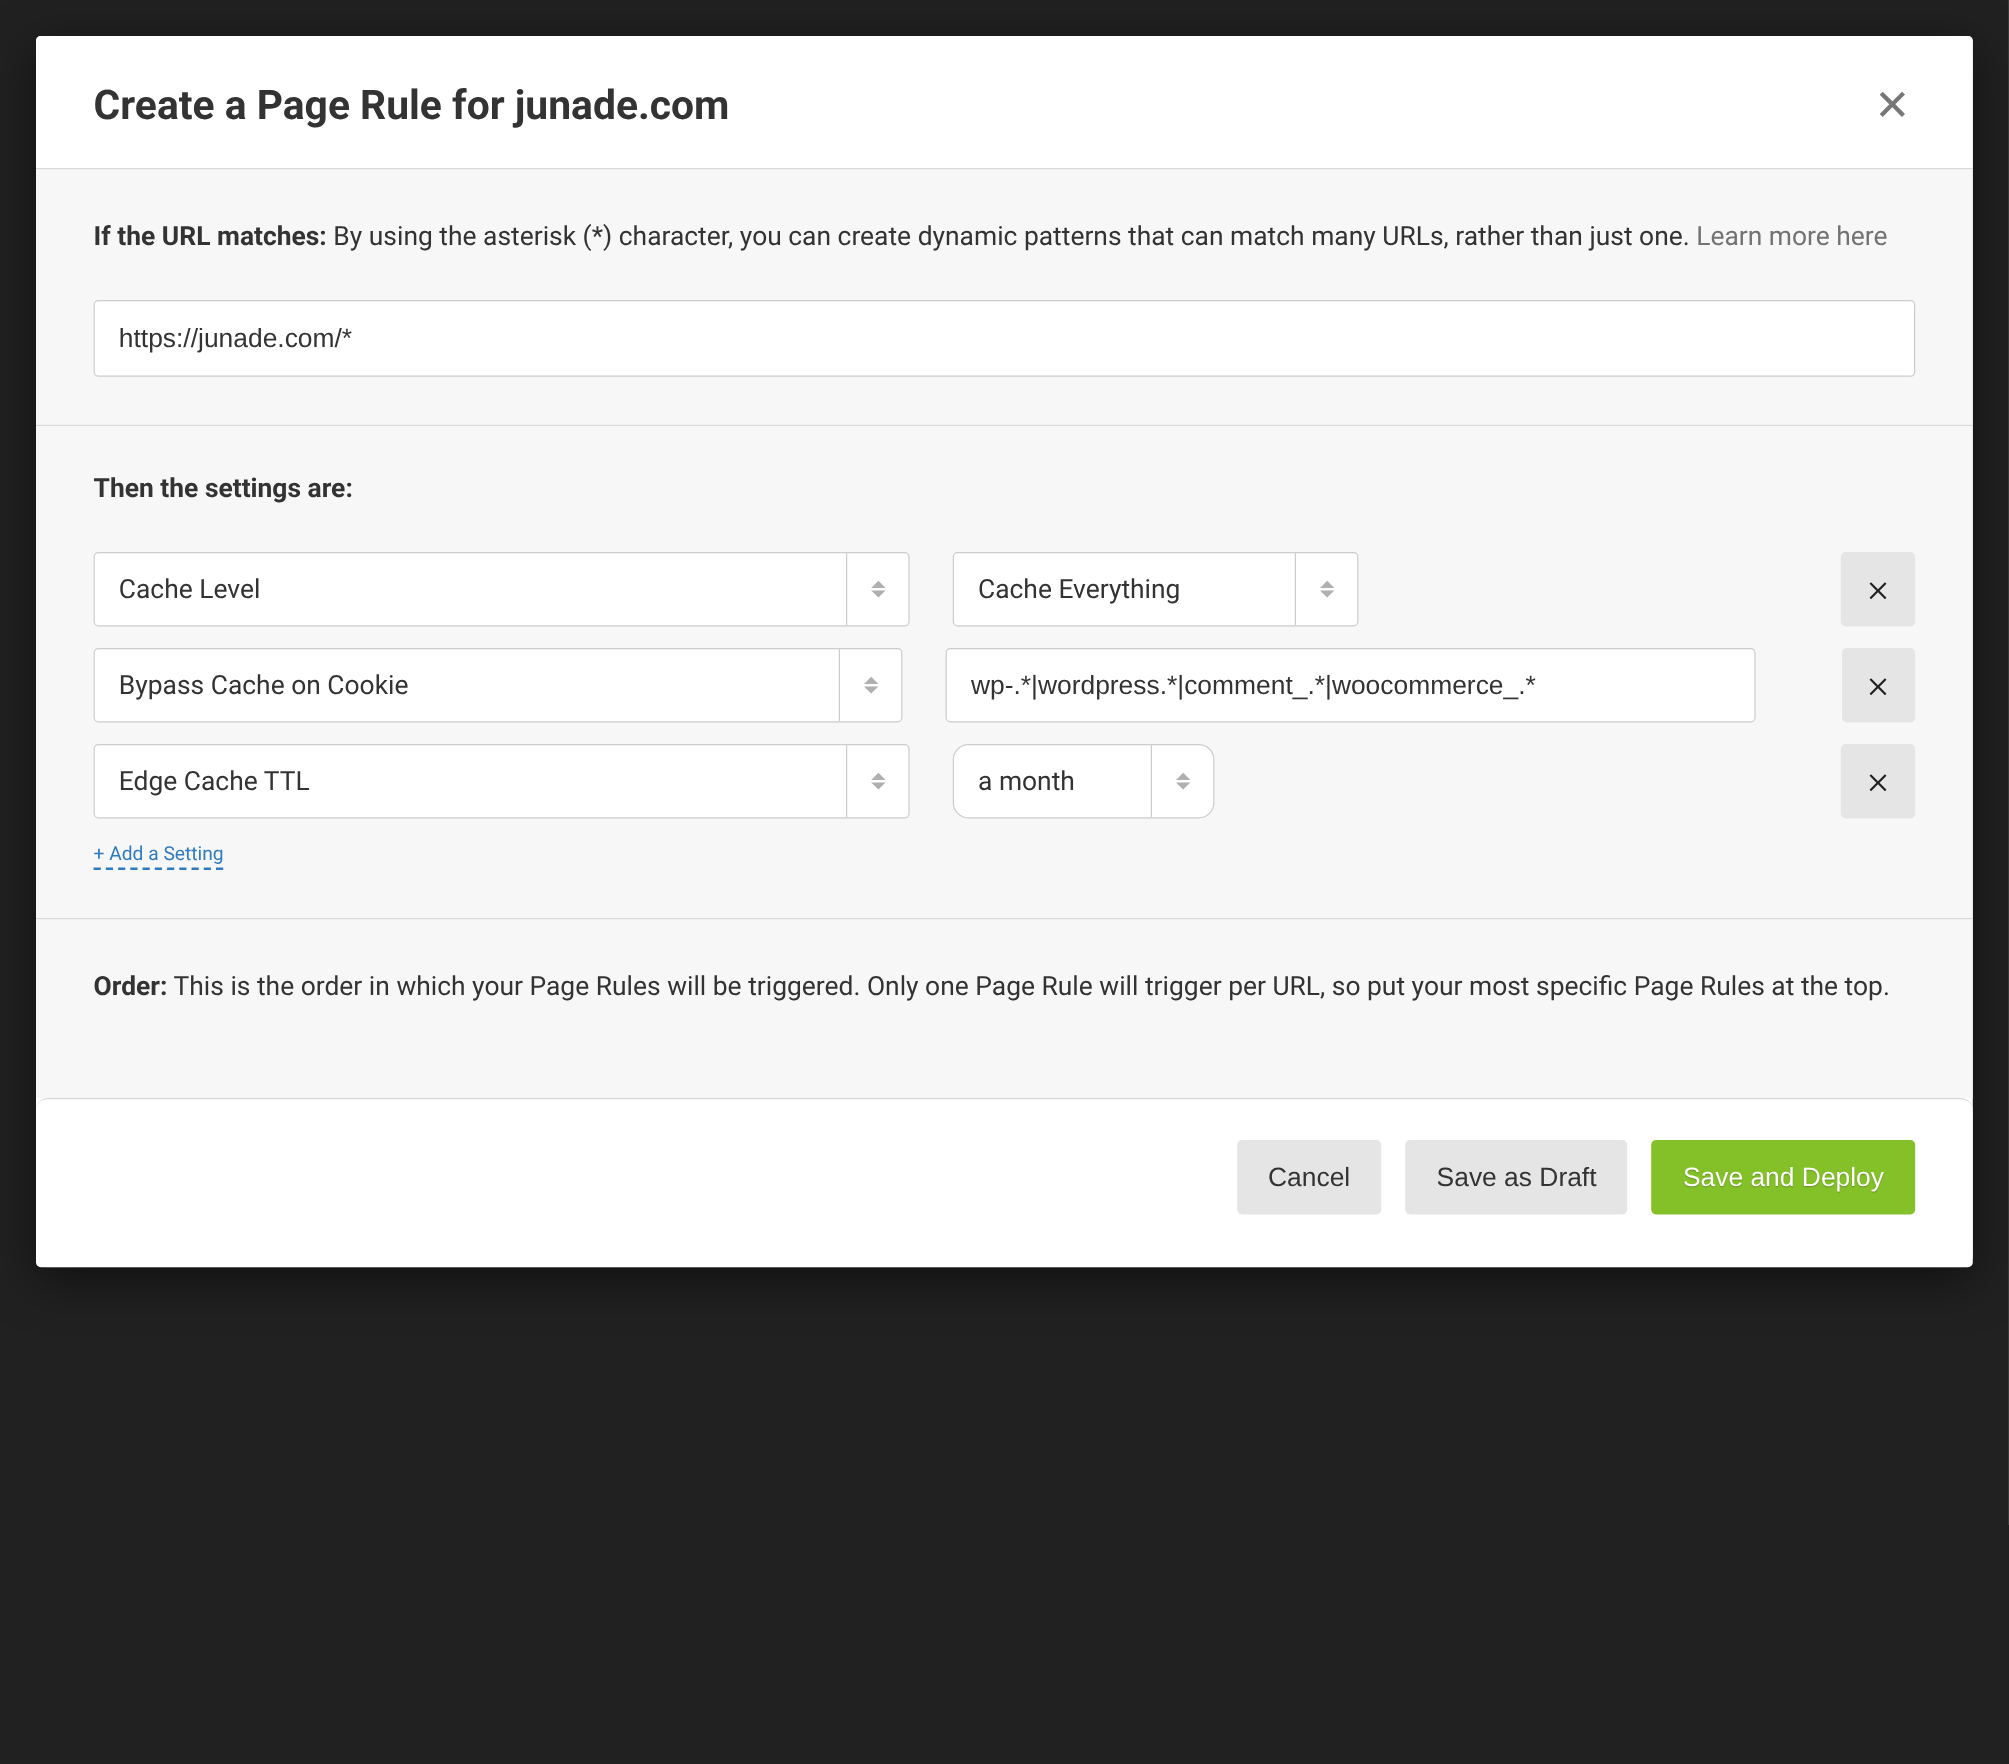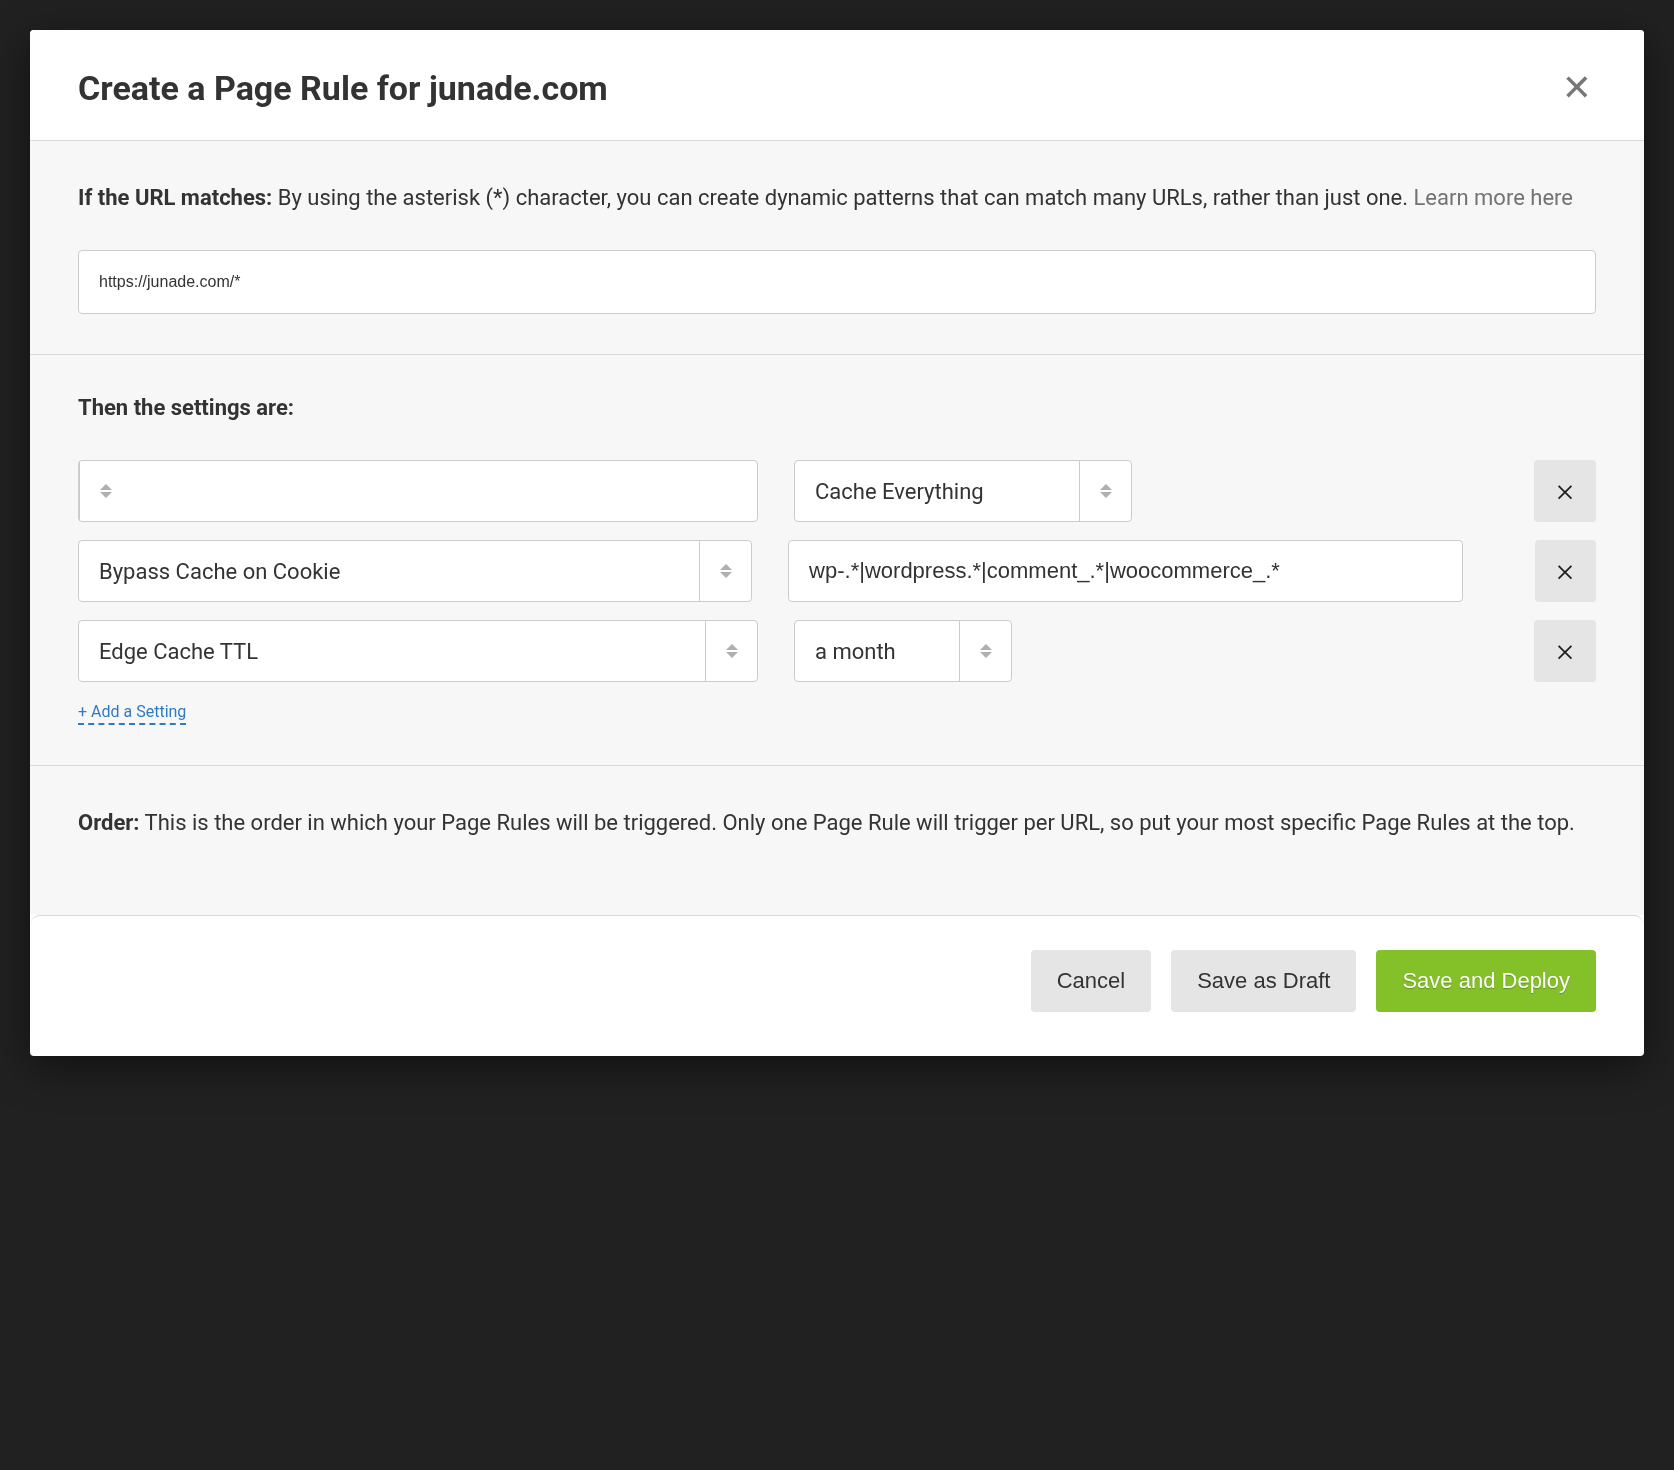--- a/index.html
+++ b/index.html
@@ -69,21 +69,21 @@
   }
   .intro-line strong { font-weight: 700; }
   .intro-line a { color: #737373; text-decoration: none; }
   .url-field {
     width: 100%;
     height: 64px;
     border: 1px solid #ccc;
     border-radius: 4px;
     background: #fff;
     padding: 0 20px;
-    font-size: 16px;
+    font-size: 22px;
     color: #333;
   }
   .settings-title {
     font-size: 22px;
     font-weight: 700;
     margin-bottom: 40px;
   }
   .settings-grid {
     display: flex;
     flex-direction: column;
@@ -123,21 +123,21 @@
   }
   .caret-up, .caret-down {
     width: 0; height: 0;
     border-left: 6px solid transparent;
     border-right: 6px solid transparent;
   }
   .caret-up { border-bottom: 6px solid #b0b0b0; }
   .caret-down { border-top: 6px solid #b0b0b0; }
   .select.w-key { width: 680px; }
   .select.w-val1 { width: 338px; }
-  .select.w-val3 { width: 218px; }
+  .select.w-val3 { width: 218px; border-radius: 13px; }
   .text-input {
     width: 680px;
     height: 62px;
     border: 1px solid #ccc;
     border-radius: 4px;
     background: #fff;
     padding: 0 20px;
     font-size: 22px;
     color: #333;
   }
@@ -225,20 +225,21 @@
     <input class="url-field" type="text" value="https://junade.com/*" style="">
   </div>
 
   <div class="section">
     <div class="settings-title">Then the settings are:</div>
 
     <div class="settings-grid">
 
       <div class="setting-row">
         <div class="select w-key">
+          <div class="select-main">Cache Level</div>
           <div class="select-caret">
             <div class="caret-stack">
                 <div class="caret-up"></div>
                 <div class="caret-down"></div>
               </div>
           </div>
         </div>
         <div class="select w-val1">
           <div class="select-main">Cache Everything</div>
           <div class="select-caret">

